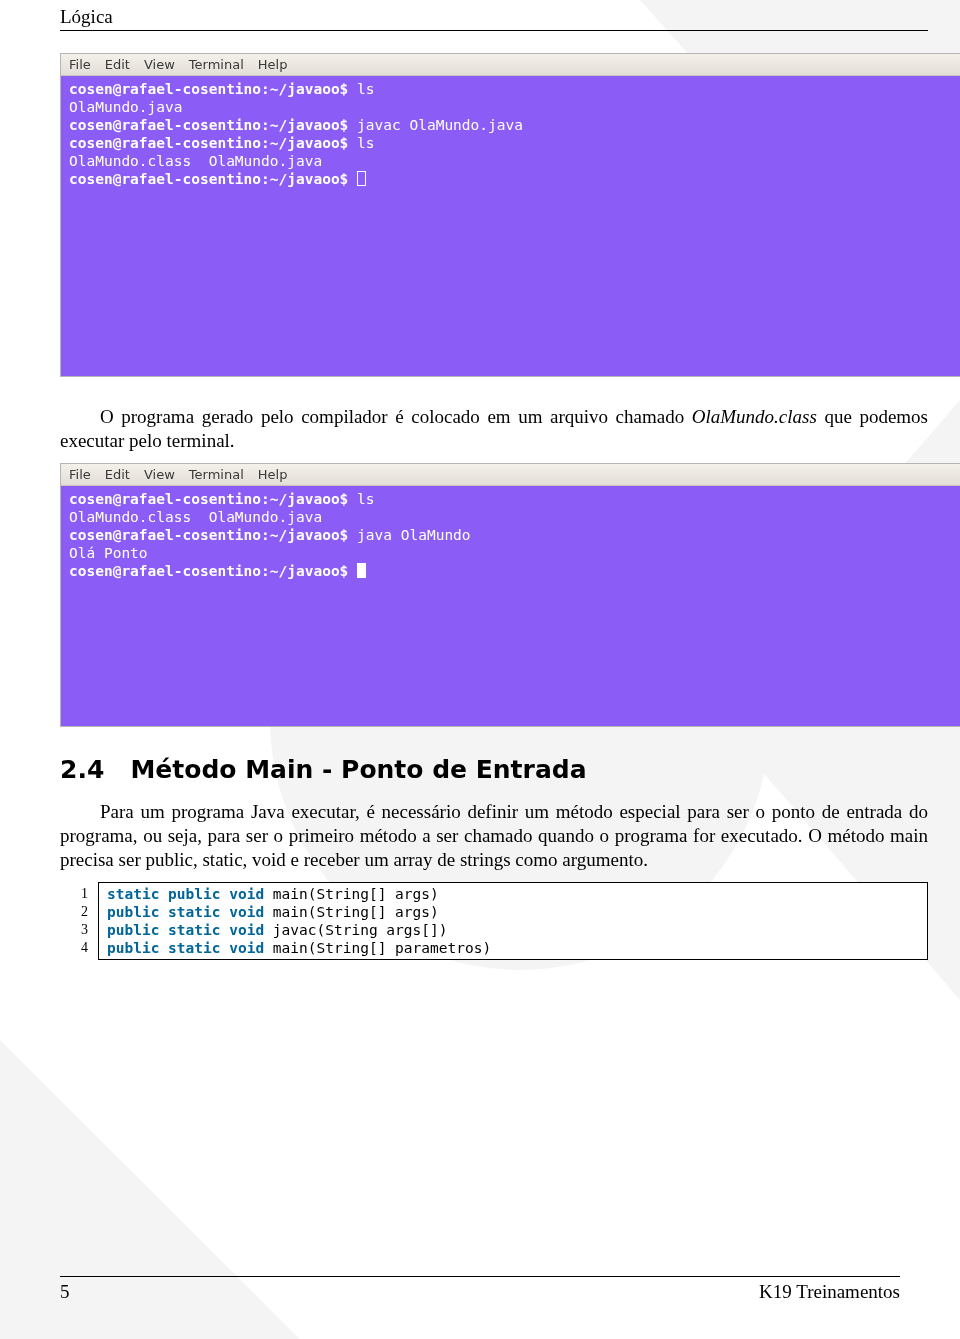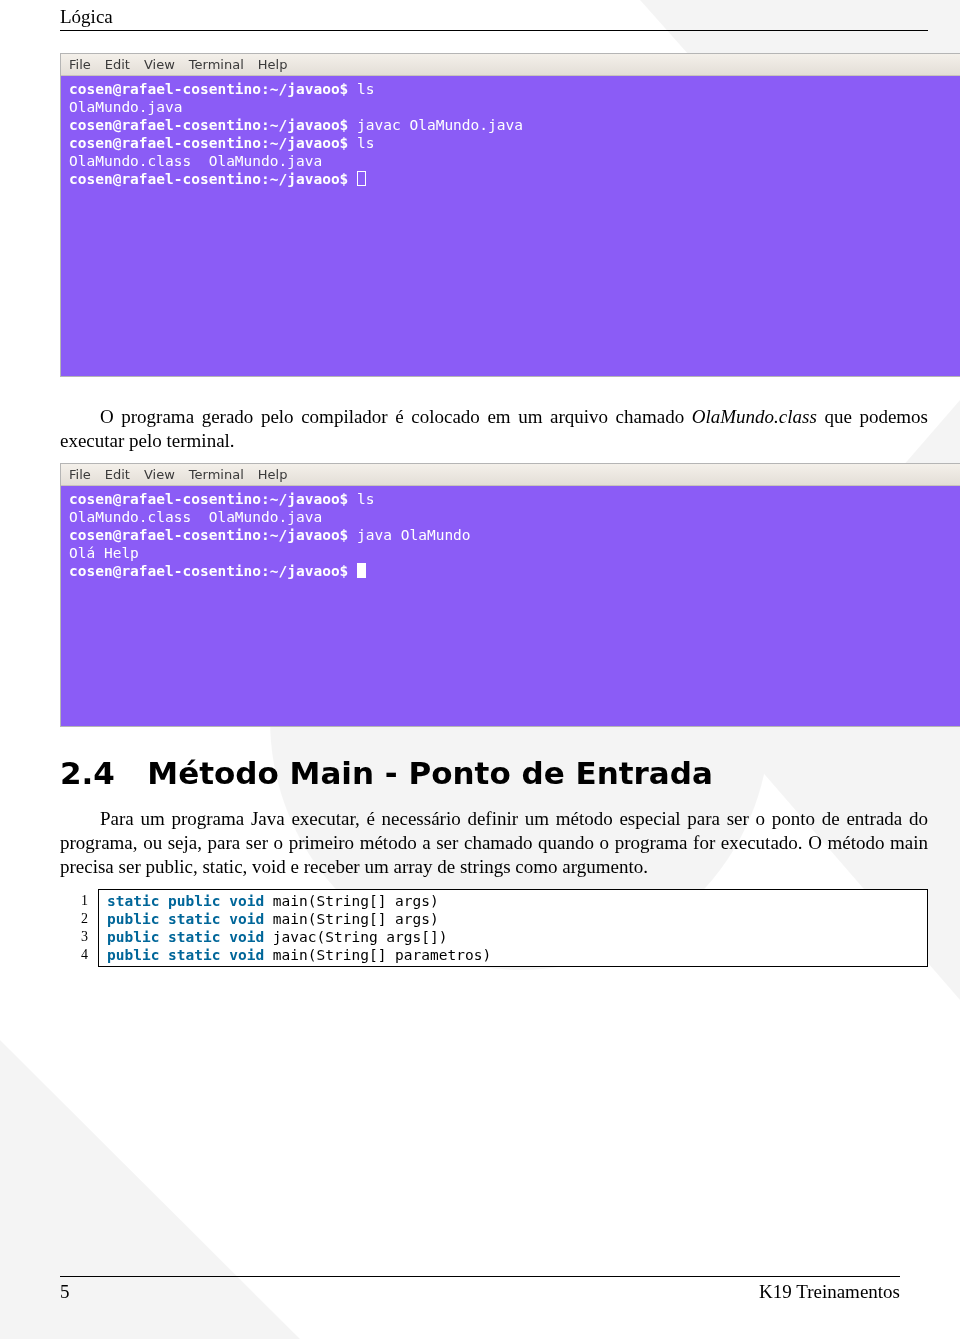--- a/index.html
+++ b/index.html
@@ -106,21 +106,21 @@
   
   .body-text {
     font-size: 19px;
     line-height: 24px;
     text-align: justify;
     margin: 0 0 10px 40px;
   }
   .section-heading {
     font-family: "DejaVu Sans", Arial, sans-serif;
     font-weight: bold;
-    font-size: 31px;
+    font-size: 25px;
     margin: 28px 0 16px 0;
     color: #000;
   }
   .bold { font-weight: normal; }
   .italic { font-style: italic; }
   
   .code-block-wrap {
     display: flex;
     margin: 8px 0 28px 0;
   }
@@ -208,21 +208,21 @@
       <span>File</span>
       <span>Edit</span>
       <span>View</span>
       <span>Terminal</span>
       <span>Help</span>
     </div>
     <div class="term-body-wrap">
       <div class="term-body term2"><span class="prompt">cosen@rafael-cosentino:~/javaoo$</span><span> ls</span>
 <span>OlaMundo.class  OlaMundo.java</span>
 <span class="prompt">cosen@rafael-cosentino:~/javaoo$</span><span> java OlaMundo</span>
-<span>Olá Help</span>
+<span>Olá Ponto</span>
 <span class="prompt">cosen@rafael-cosentino:~/javaoo$</span><span> </span><span class="cursor-solid"></span></div>
       <div class="scrollbar">
         <div class="sb-btn">▴</div>
         <div style="flex:1"></div>
         <div class="sb-btn" style="height:22px">≡</div>
         <div class="sb-btn">▾</div>
       </div>
     </div>
   </div>
 

